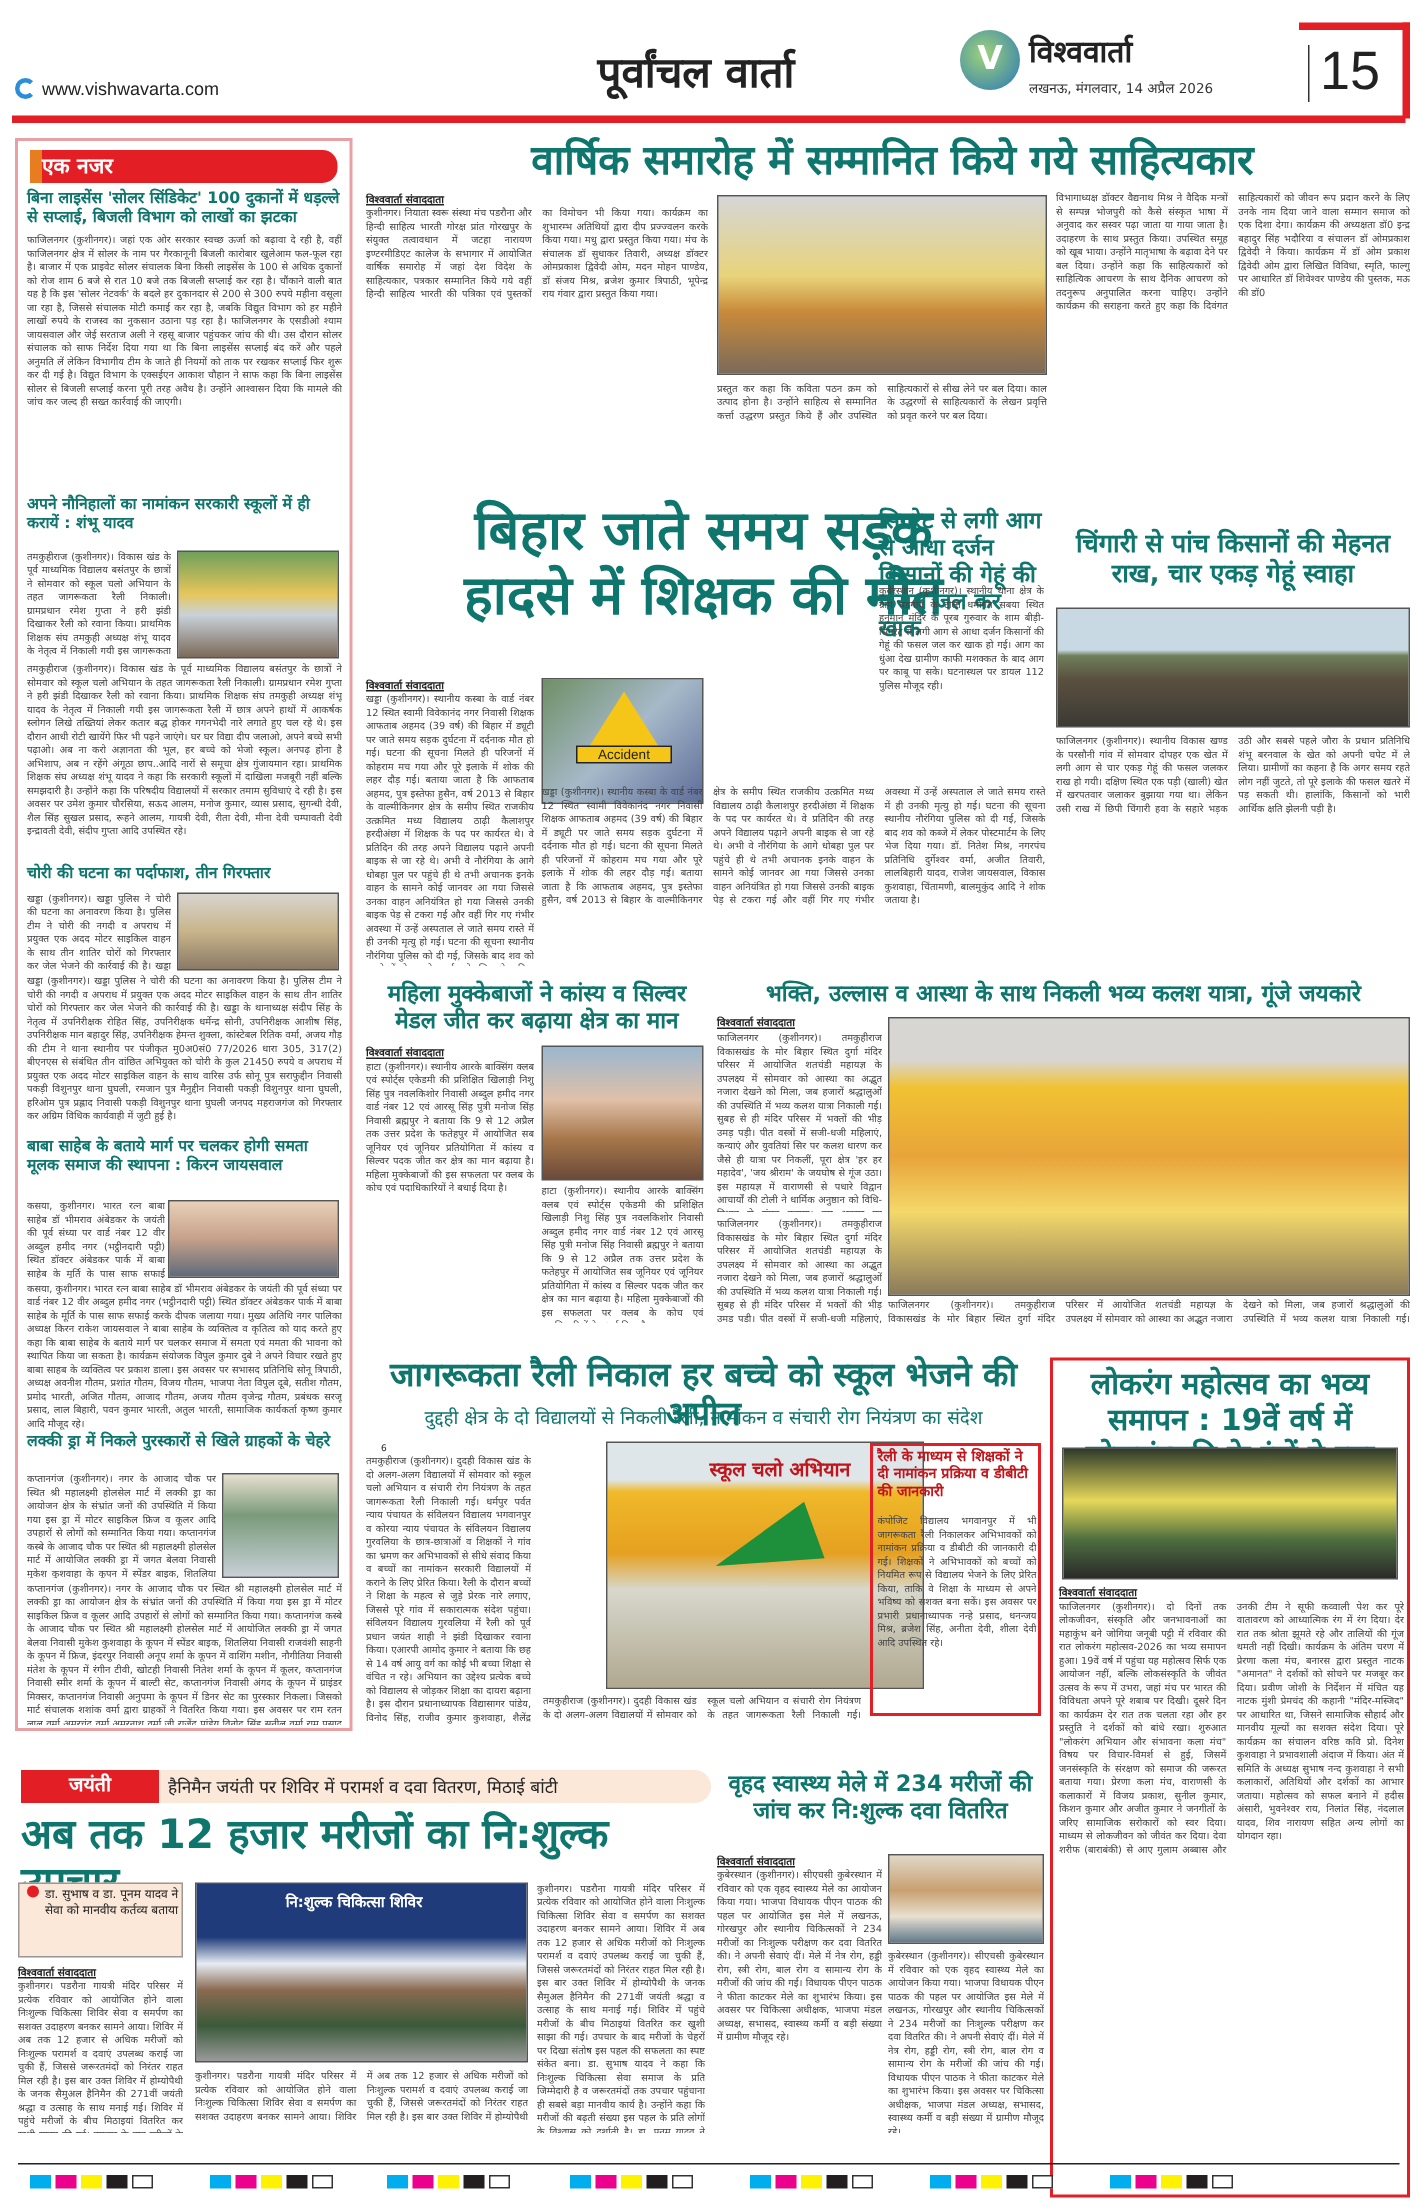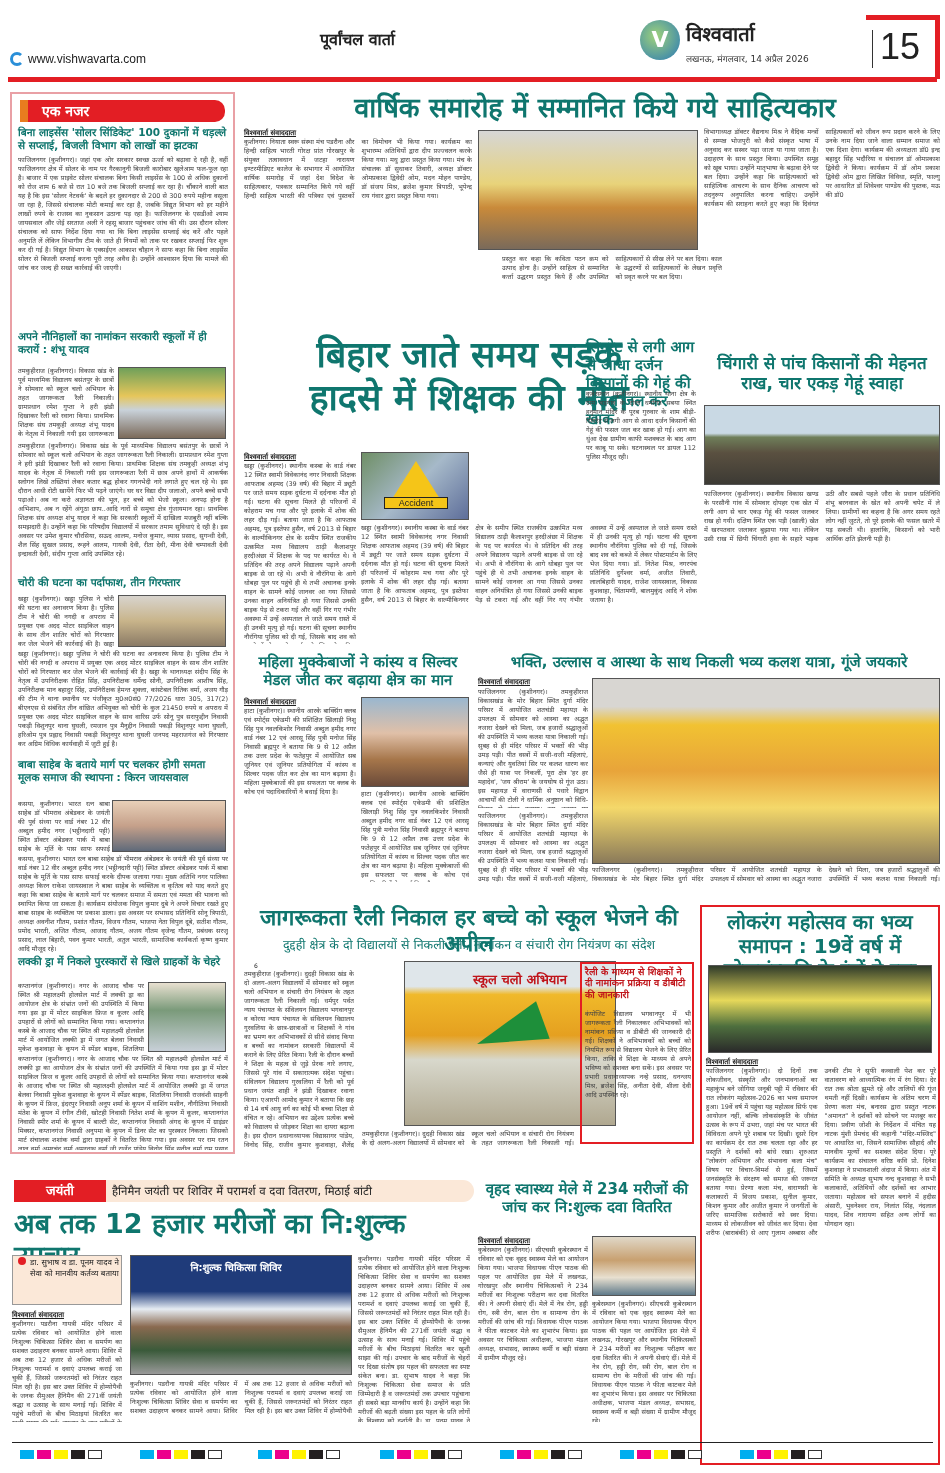--- a/index.html
+++ b/index.html
@@ -1,34 +1,34 @@
 <!DOCTYPE html>
 <html><head>
 <meta charset="utf-8">
 <style>
 *{box-sizing:border-box;margin:0;padding:0}
 body{width:945px;height:1473px;background:#fff;font-family:"DejaVu Sans",sans-serif;color:#222;position:relative;overflow:hidden}
 .abs{position:absolute}
 .hdr-line{left:8px;right:8px;top:77px;height:5px;background:#e31e24}
 .site{left:10px;top:52px;font-size:12px;font-family:"Liberation Sans",sans-serif;color:#222;display:flex;align-items:center;gap:4px}
 .ie{width:14px;height:14px;border-radius:50%;border:3px solid #2a8fd8;border-right-color:transparent;display:inline-block}
-.section{left:320px;top:28px;width:260px;text-align:left;font-size:16px;font-weight:bold;font-family:"DejaVu Sans",sans-serif}
+.section{left:334px;top:28px;width:260px;text-align:center;font-size:28px;font-weight:bold;font-family:"DejaVu Sans",sans-serif}
 .logo{left:640px;top:20px;width:40px;height:40px;border-radius:50%;background:radial-gradient(circle at 40% 40%,#9fd27a,#2878b8);color:#fff;font-weight:bold;font-size:22px;text-align:center;line-height:40px}
 .brand{left:686px;top:20px;font-size:20px;font-weight:bold}
 .dateline{left:686px;top:52px;font-size:9px;color:#333}
 .pg-box{left:866px;top:15px;width:74px;height:64px;border-top:5px solid #e31e24;border-right:5px solid #e31e24}
 .pg-sep{left:872px;top:30px;width:1px;height:38px;background:#333}
 .pgnum{left:880px;top:26px;font-size:36px;font-family:"Liberation Sans",sans-serif}
 .txt{font-size:6.5px;line-height:9px;color:#444;text-align:justify;overflow:hidden;font-family:"DejaVu Sans",sans-serif}
 h2,h3{font-family:"DejaVu Sans",sans-serif;color:#0f766e;font-weight:bold;line-height:1.2}
 .photo{background:linear-gradient(135deg,#9bb0c2,#c8a96b 50%,#6e8c5a);border:1px solid #555}
 .byline{font-size:7px;font-weight:bold;text-decoration:underline;color:#222}
 .redbox{border:2px solid #e31e24}
 .sidebar-left{left:10px;top:92px;width:225px;height:1062px;border:2px solid #e9a0a5;background:#fff}
-.eknajar{left:20px;top:100px;width:205px;height:22px;background:linear-gradient(90deg,#e87d1f 0 8px,#e31e24 8px);border-radius:0 10px 10px 0;color:#fff;font-weight:bold;font-size:14px;padding-left:22px;line-height:22px}
+.eknajar{left:20px;top:100px;width:205px;height:22px;background:linear-gradient(90deg,#e87d1f 0 8px,#e31e24 8px);border-radius:0 10px 10px 0;color:#fff;font-weight:bold;font-size:14px;padding-left:8px;line-height:22px}
 .cmyk{display:flex;gap:3px;align-items:center}
 .cmyk span{width:14px;height:9px;display:inline-block}
 .jayanti-bar{left:14px;top:1180px;width:460px;height:22px;background:#fbe8d8;border-radius:0 11px 11px 0}
 .jayanti-tag{left:14px;top:1180px;width:92px;height:22px;background:#e31e24;color:#fff;font-weight:bold;font-size:13px;text-align:center;line-height:22px}
 .infobox{left:12px;top:1255px;width:110px;height:50px;background:#fbe8d8;border:1px solid #999}
 </style>
 </head>
 <body>
 
 <div class="abs site">
@@ -67,27 +67,27 @@
 
 <h3 class="abs" style="left:18px;top:955px;width:210px;font-size:10.5px;">लक्की ड्रा में निकले पुरस्कारों से खिले ग्राहकों के चेहरे</h3>
 <div class="abs photo" style="left:148px;top:982px;width:78px;height:70px;background:linear-gradient(180deg,#e8e0d0,#7a9a7a 40%,#c8d0d8);"></div>
 <div class="abs txt" style="left:18px;top:982px;width:126px;height:70px;">कप्तानगंज (कुशीनगर)। नगर के आजाद चौक पर स्थित श्री महालक्ष्मी होलसेल मार्ट में लक्की ड्रा का आयोजन क्षेत्र के संभ्रांत जनों की उपस्थिति में किया गया इस ड्रा में मोटर साइकिल फ्रिज व कूलर आदि उपहारों से लोगों को सम्मानित किया गया। कप्तानगंज कस्बे के आजाद चौक पर स्थित श्री महालक्ष्मी होलसेल मार्ट में आयोजित लक्की ड्रा में जगत बेलवा निवासी मुकेश कुशवाहा के कूपन में स्पेंडर बाइक, शितलिया निवासी राजवंशी साहनी के कूपन में फ्रिज, इंदरपुर निवासी अनूप शर्मा के कूपन में वाशिंग मशीन, नौगीतिया निवासी मंतेश के कूपन में रंगीन टीवी, खोटही निवासी नितेश शर्मा के कूपन में कूलर, कप्तानगंज निवासी स्मीर शर्मा के कूपन में बाल्टी सेट, कप्तानगंज निवासी अंगद के कूपन में ग्राइंडर मिक्सर, कप्तानगंज निवासी अनुपमा के कूपन में डिनर सेट का पुरस्कार निकला। जिसको मार्ट संचालक शशांक वर्मा द्वारा ग्राहकों ने वितरित किया गया। इस अवसर पर राम रतन लाल वर्मा अमरचंद वर्मा अमरनाथ वर्मा जी राजेंद्र पांडेय विनोद सिंह सुनील वर्मा राम प्रसाद बब्लू यादव, राजन गौड़, अभिषेक सिंह, अनु यादव, पलक अग्रहरि, वरुण शर्मा, संजना, कोमल आदि मौजूद रहे।</div>
 <div class="abs txt" style="left:18px;top:1055px;width:210px;height:95px;">कप्तानगंज (कुशीनगर)। नगर के आजाद चौक पर स्थित श्री महालक्ष्मी होलसेल मार्ट में लक्की ड्रा का आयोजन क्षेत्र के संभ्रांत जनों की उपस्थिति में किया गया इस ड्रा में मोटर साइकिल फ्रिज व कूलर आदि उपहारों से लोगों को सम्मानित किया गया। कप्तानगंज कस्बे के आजाद चौक पर स्थित श्री महालक्ष्मी होलसेल मार्ट में आयोजित लक्की ड्रा में जगत बेलवा निवासी मुकेश कुशवाहा के कूपन में स्पेंडर बाइक, शितलिया निवासी राजवंशी साहनी के कूपन में फ्रिज, इंदरपुर निवासी अनूप शर्मा के कूपन में वाशिंग मशीन, नौगीतिया निवासी मंतेश के कूपन में रंगीन टीवी, खोटही निवासी नितेश शर्मा के कूपन में कूलर, कप्तानगंज निवासी स्मीर शर्मा के कूपन में बाल्टी सेट, कप्तानगंज निवासी अंगद के कूपन में ग्राइंडर मिक्सर, कप्तानगंज निवासी अनुपमा के कूपन में डिनर सेट का पुरस्कार निकला। जिसको मार्ट संचालक शशांक वर्मा द्वारा ग्राहकों ने वितरित किया गया। इस अवसर पर राम रतन लाल वर्मा अमरचंद वर्मा अमरनाथ वर्मा जी राजेंद्र पांडेय विनोद सिंह सुनील वर्मा राम प्रसाद बब्लू यादव, राजन गौड़, अभिषेक सिंह, अनु यादव, पलक अग्रहरि, वरुण शर्मा, संजना, कोमल आदि मौजूद रहे।</div>
 
 <h2 class="abs" style="left:250px;top:92px;width:690px;text-align:center;font-size:27px;">वार्षिक समारोह में सम्मानित किये गये साहित्यकार</h2>
 <div class="abs byline" style="left:244px;top:128px;">विश्ववार्ता संवाददाता</div>
 <div class="abs txt" style="left:244px;top:138px;width:228px;height:180px;column-count:2;">कुशीनगर। नियाता स्वरू संस्था मंच पडरौना और हिन्दी साहित्य भारती गोरक्ष प्रांत गोरखपुर के संयुक्त तत्वावधान में जटहा नारायण इण्टरमीडिएट कालेज के सभागार में आयोजित वार्षिक समारोह में जहां देश विदेश के साहित्यकार, पत्रकार सम्मानित किये गये वहीं हिन्दी साहित्य भारती की पत्रिका एवं पुस्तकों का विमोचन भी किया गया। कार्यक्रम का शुभारम्भ अतिथियों द्वारा दीप प्रज्ज्वलन करके किया गया। मधु द्वारा प्रस्तुत किया गया। मंच के संचालक डॉ सुधाकर तिवारी, अध्यक्ष डॉक्टर ओमप्रकाश द्विवेदी ओम, मदन मोहन पाण्डेय, डॉ संजय मिश्र, ब्रजेश कुमार त्रिपाठी, भूपेन्द्र राय गंवार द्वारा प्रस्तुत किया गया।</div>
 <div class="abs photo" style="left:478px;top:130px;width:220px;height:120px;background:linear-gradient(180deg,#d6d6d6,#e8d37a 45%,#c98a3a 65%,#7a6a5a);"></div>
-<div class="abs txt" style="left:478px;top:255px;width:220px;height:65px;column-count:2;margin-left:24px;">प्रस्तुत कर कहा कि कविता पठन क्रम को उत्पाद होना है। उन्होंने साहित्य से सम्मानित कर्त्ता उद्धरण प्रस्तुत किये हैं और उपस्थित साहित्यकारों से सीख लेने पर बल दिया। काल के उद्धरणों से साहित्यकारों के लेखन प्रवृत्ति को प्रवृत करने पर बल दिया।</div>
+<div class="abs txt" style="left:478px;top:255px;width:220px;height:65px;column-count:2;">प्रस्तुत कर कहा कि कविता पठन क्रम को उत्पाद होना है। उन्होंने साहित्य से सम्मानित कर्त्ता उद्धरण प्रस्तुत किये हैं और उपस्थित साहित्यकारों से सीख लेने पर बल दिया। काल के उद्धरणों से साहित्यकारों के लेखन प्रवृत्ति को प्रवृत करने पर बल दिया।</div>
 <div class="abs txt" style="left:704px;top:128px;width:236px;height:196px;column-count:2;">विभागाध्यक्ष डॉक्टर वैद्यनाथ मिश्र ने वैदिक मन्त्रों से सम्पन्न भोजपुरी को कैसे संस्कृत भाषा में अनुवाद कर सस्वर पढ़ा जाता या गाया जाता है। उदाहरण के साथ प्रस्तुत किया। उपस्थित समूह को खूब भाया। उन्होंने मातृभाषा के बढ़ावा देने पर बल दिया। उन्होंने कहा कि साहित्यकारों को साहित्यिक आचरण के साथ दैनिक आचरण को तदनुरूप अनुपालित करना चाहिए। उन्होंने कार्यक्रम की सराहना करते हुए कहा कि दिवंगत साहित्यकारों को जीवन रूप प्रदान करने के लिए उनके नाम दिया जाने वाला सम्मान समाज को एक दिशा देगा। कार्यक्रम की अध्यक्षता डॉ0 इन्द्र बहादुर सिंह भदौरिया व संचालन डॉ ओमप्रकाश द्विवेदी ने किया। कार्यक्रम में डॉ ओम प्रकाश द्विवेदी ओम द्वारा लिखित विविधा, स्मृति, फाल्गु पर आधारित डॉ शिवेश्वर पाण्डेय की पुस्तक, मऊ की डॉ0</div>
 
 <h2 class="abs" style="left:244px;top:335px;width:450px;text-align:center;font-size:36px;line-height:1.1;">बिहार जाते समय सड़क</h2>
 <h2 class="abs" style="left:244px;top:378px;width:450px;text-align:center;font-size:36px;line-height:1.1;">हादसे में शिक्षक की मौत</h2>
 <div class="abs byline" style="left:244px;top:452px;">विश्ववार्ता संवाददाता</div>
-<div class="abs photo" style="left:361px;top:452px;width:108px;height:68px;background:linear-gradient(135deg,#6f8f66,#a6b9c9 50%,#5e6e9a);">
+<div class="abs photo" style="left:361px;top:452px;width:108px;height:84px;background:linear-gradient(135deg,#6f8f66,#a6b9c9 50%,#5e6e9a);">
   <div style="position:absolute;left:30px;top:8px;width:0;height:0;border-left:24px solid transparent;border-right:24px solid transparent;border-bottom:38px solid #f5c518"></div>
   <div style="position:absolute;left:22px;top:44px;width:64px;height:12px;background:#f5c518;border:1px solid #222;font-size:9px;text-align:center;line-height:11px;font-family:'Liberation Sans',sans-serif">Accident</div>
 </div>
 <div class="abs txt" style="left:244px;top:462px;width:112px;height:182px;">खड्डा (कुशीनगर)। स्थानीय कस्बा के वार्ड नंबर 12 स्थित स्वामी विवेकानंद नगर निवासी शिक्षक आफताब अहमद (39 वर्ष) की बिहार में ड्यूटी पर जाते समय सड़क दुर्घटना में दर्दनाक मौत हो गई। घटना की सूचना मिलते ही परिजनों में कोहराम मच गया और पूरे इलाके में शोक की लहर दौड़ गई। बताया जाता है कि आफताब अहमद, पुत्र इस्तेफा हुसैन, वर्ष 2013 से बिहार के वाल्मीकिनगर क्षेत्र के समीप स्थित राजकीय उत्क्रमित मध्य विद्यालय ठाढ़ी कैलाशपुर हरदीअंछा में शिक्षक के पद पर कार्यरत थे। वे प्रतिदिन की तरह अपने विद्यालय पढ़ाने अपनी बाइक से जा रहे थे। अभी वे नौरंगिया के आगे धोबहा पुल पर पहुंचे ही थे तभी अचानक इनके वाहन के सामने कोई जानवर आ गया जिससे उनका वाहन अनियंत्रित हो गया जिससे उनकी बाइक पेड़ से टकरा गई और वहीं गिर गए गंभीर अवस्था में उन्हें अस्पताल ले जाते समय रास्ते में ही उनकी मृत्यु हो गई। घटना की सूचना स्थानीय नौरंगिया पुलिस को दी गई, जिसके बाद शव को कब्जे में लेकर पोस्टमार्टम के लिए भेज दिया गया। डॉ. नितेश मिश्र, नगरपंच प्रतिनिधि दुर्गेश्वर वर्मा, अजीत तिवारी, लालबिहारी यादव, राजेश जायसवाल, विकास कुशवाहा, चिंतामणी, बालमुकुंद आदि ने शोक जताया है।</div>
 <div class="abs txt" style="left:361px;top:524px;width:336px;height:120px;column-count:3;">खड्डा (कुशीनगर)। स्थानीय कस्बा के वार्ड नंबर 12 स्थित स्वामी विवेकानंद नगर निवासी शिक्षक आफताब अहमद (39 वर्ष) की बिहार में ड्यूटी पर जाते समय सड़क दुर्घटना में दर्दनाक मौत हो गई। घटना की सूचना मिलते ही परिजनों में कोहराम मच गया और पूरे इलाके में शोक की लहर दौड़ गई। बताया जाता है कि आफताब अहमद, पुत्र इस्तेफा हुसैन, वर्ष 2013 से बिहार के वाल्मीकिनगर क्षेत्र के समीप स्थित राजकीय उत्क्रमित मध्य विद्यालय ठाढ़ी कैलाशपुर हरदीअंछा में शिक्षक के पद पर कार्यरत थे। वे प्रतिदिन की तरह अपने विद्यालय पढ़ाने अपनी बाइक से जा रहे थे। अभी वे नौरंगिया के आगे धोबहा पुल पर पहुंचे ही थे तभी अचानक इनके वाहन के सामने कोई जानवर आ गया जिससे उनका वाहन अनियंत्रित हो गया जिससे उनकी बाइक पेड़ से टकरा गई और वहीं गिर गए गंभीर अवस्था में उन्हें अस्पताल ले जाते समय रास्ते में ही उनकी मृत्यु हो गई। घटना की सूचना स्थानीय नौरंगिया पुलिस को दी गई, जिसके बाद शव को कब्जे में लेकर पोस्टमार्टम के लिए भेज दिया गया। डॉ. नितेश मिश्र, नगरपंच प्रतिनिधि दुर्गेश्वर वर्मा, अजीत तिवारी, लालबिहारी यादव, राजेश जायसवाल, विकास कुशवाहा, चिंतामणी, बालमुकुंद आदि ने शोक जताया है।</div>
 
 <h3 class="abs" style="left:586px;top:338px;width:110px;text-align:left;font-size:15px;">सिगरेट से लगी आग से आधा दर्जन किसानों की गेहूं की फसल जल कर खाक</h3>
 <div class="abs txt" style="left:586px;top:390px;width:110px;height:230px;">कुबेरस्थान (कुशीनगर)। स्थानीय थाना क्षेत्र के ग्राम बड़गांव के टोला धर्मागत सबया स्थित हनुमान मंदिर के पूरब गुरुवार के शाम बीड़ी-सिगरेट से लगी आग से आधा दर्जन किसानों की गेहूं की फसल जल कर खाक हो गई। आग का धुंआ देख ग्रामीण काफी मशक्कत के बाद आग पर काबू पा सके। घटनास्थल पर डायल 112 पुलिस मौजूद रही।</div>
 
 <h3 class="abs" style="left:704px;top:353px;width:236px;text-align:center;font-size:17px;">चिंगारी से पांच किसानों की मेहनत राख, चार एकड़ गेहूं स्वाहा</h3>

